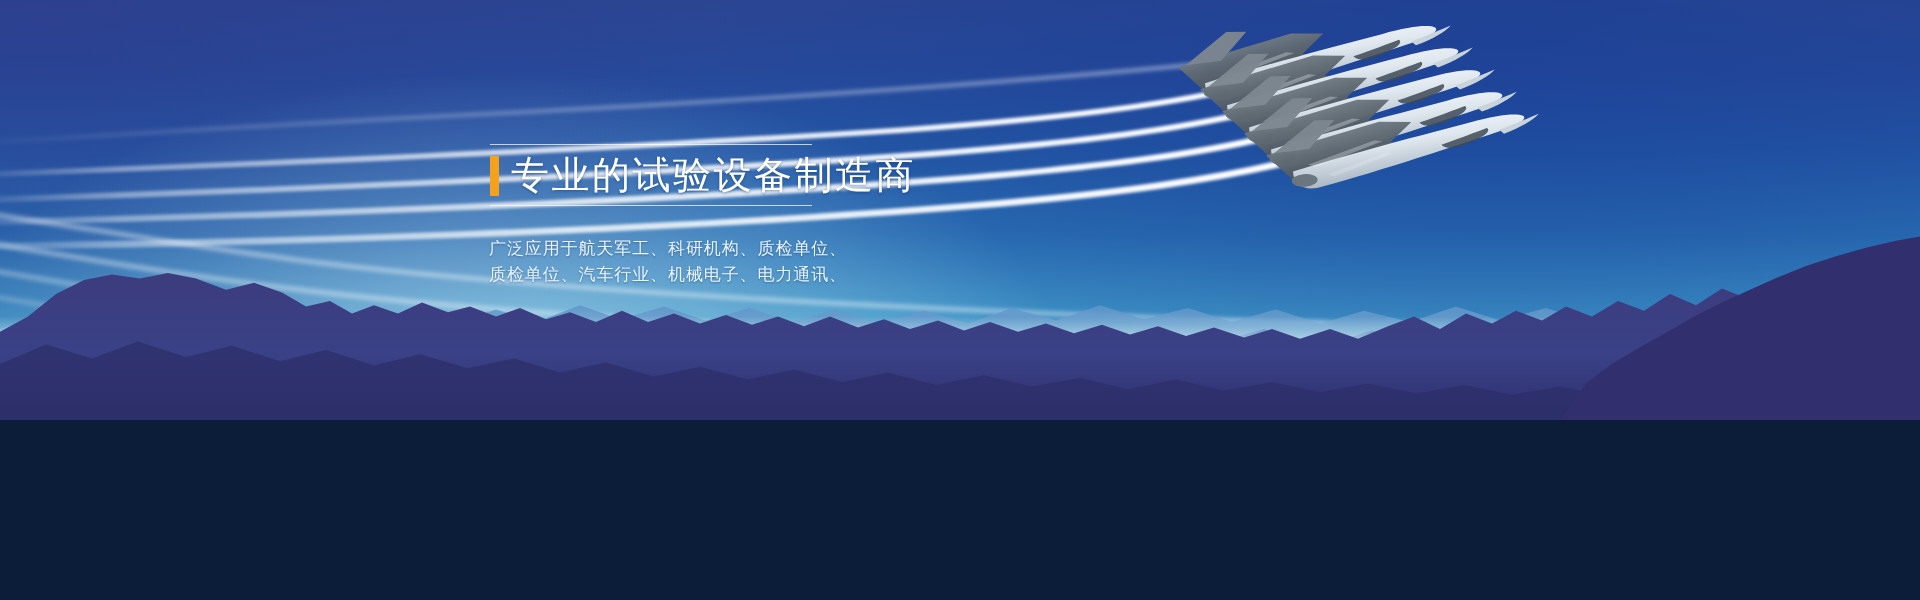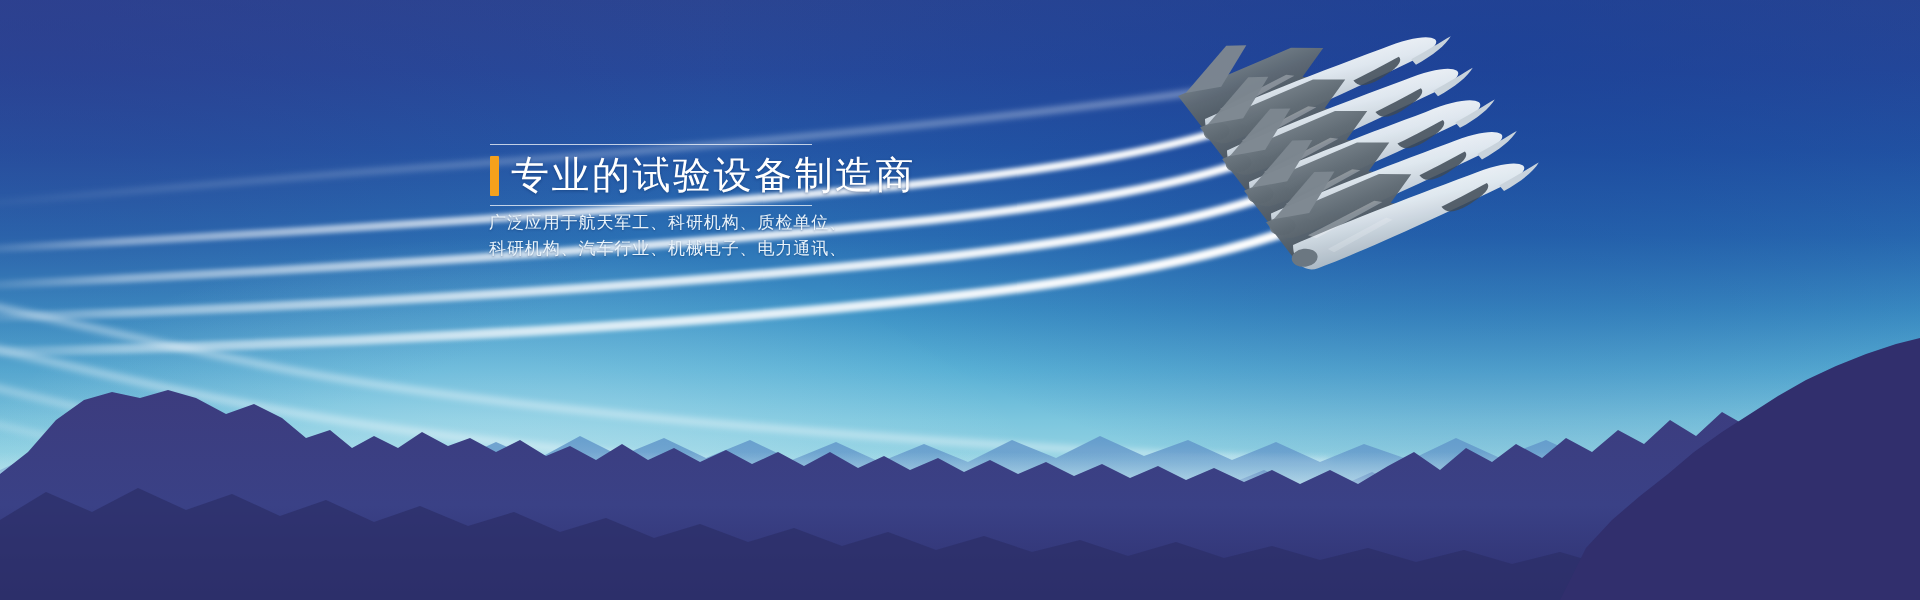--- a/index.html
+++ b/index.html
@@ -1,17 +1,17 @@
 <!DOCTYPE html>
 <html><head>
 <meta charset="utf-8">
 <style>
   html,body{margin:0;padding:0;background:#0c1d3a;}
   #banner{
-    position:relative;width:1920px;height:600px;overflow:hidden;
+    position:relative;width:1920px;height:420px;overflow:hidden;
     font-family:"Liberation Sans","DejaVu Sans",sans-serif;
     background:#2a4593;
   }
   .layer{position:absolute;left:0;top:0;width:100%;height:100%;}
   
   #sky{
     background:
       linear-gradient(to bottom,
         #2b4592 0px, #27499a 70px, #2457a6 150px,
         #2a6fb4 235px, #3d92c6 310px, #59b0d5 370px,
@@ -46,21 +46,21 @@
   #accent-bar{
     position:absolute;left:1px;top:11px;width:9px;height:40px;
     background:#f5a11c;border-radius:1px;
   }
   #headline{
     position:absolute;left:22px;top:0;
     color:#ffffff;font-size:38px;line-height:60px;letter-spacing:2.5px;
     white-space:nowrap;font-weight:400;
     text-shadow:0 1px 3px rgba(10,40,90,.45);
   }
-  #subcopy{margin-top:4px;}
+  #subcopy{margin-top:31px;font-family:Liberation Mono, monospace;}
   .subline{
     color:#eaf4fb;font-size:17px;line-height:25.5px;letter-spacing:.9px;
     white-space:nowrap;text-shadow:0 1px 2px rgba(10,40,90,.4);
   }
 </style>
 </head>
 <body>
 
 <div id="banner">
 
@@ -225,17 +225,17 @@
 
   <div id="copy">
     <div class="rule" id="rule-top"></div>
     <div id="headline-row">
       <div id="accent-bar"></div>
       <div id="headline">专业的试验设备制造商</div>
     </div>
     <div class="rule" id="rule-bottom"></div>
     <div id="subcopy">
       <div class="subline">广泛应用于航天军工、科研机构、质检单位、</div>
-      <div class="subline">科研机构、汽车行业、机械电子、电力通讯、</div>
+      <div class="subline">质检单位、汽车行业、机械电子、电力通讯、</div>
     </div>
   </div>
 
 </div>
 
 </body></html>

